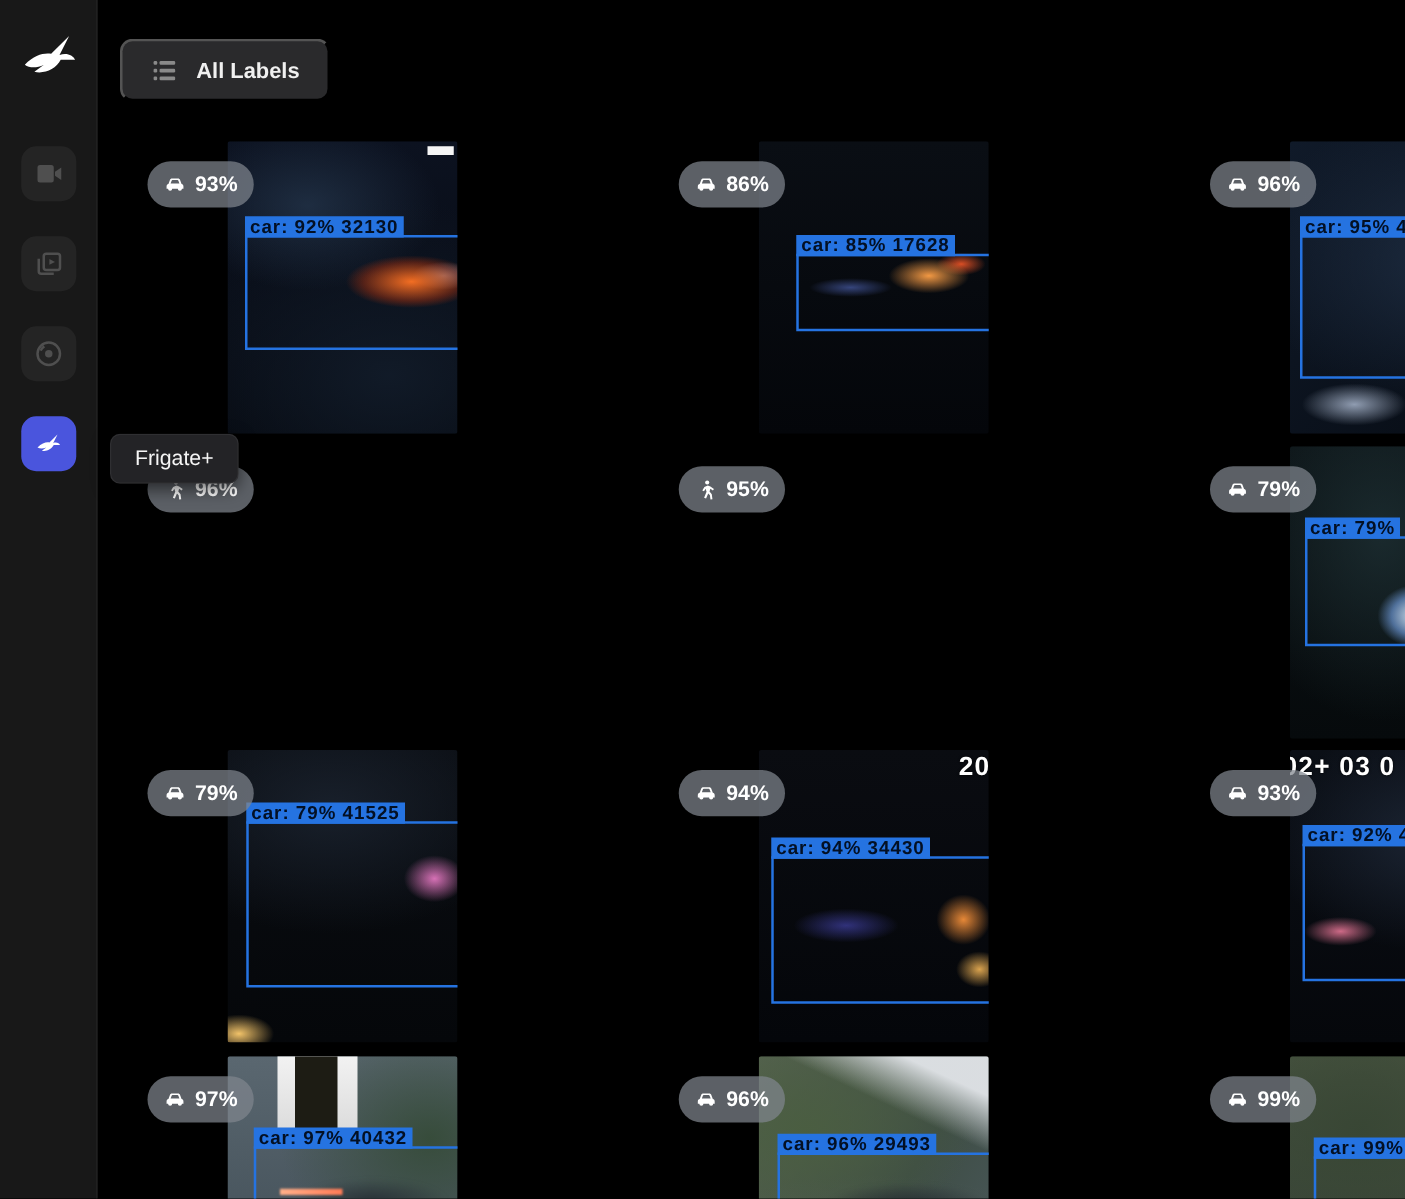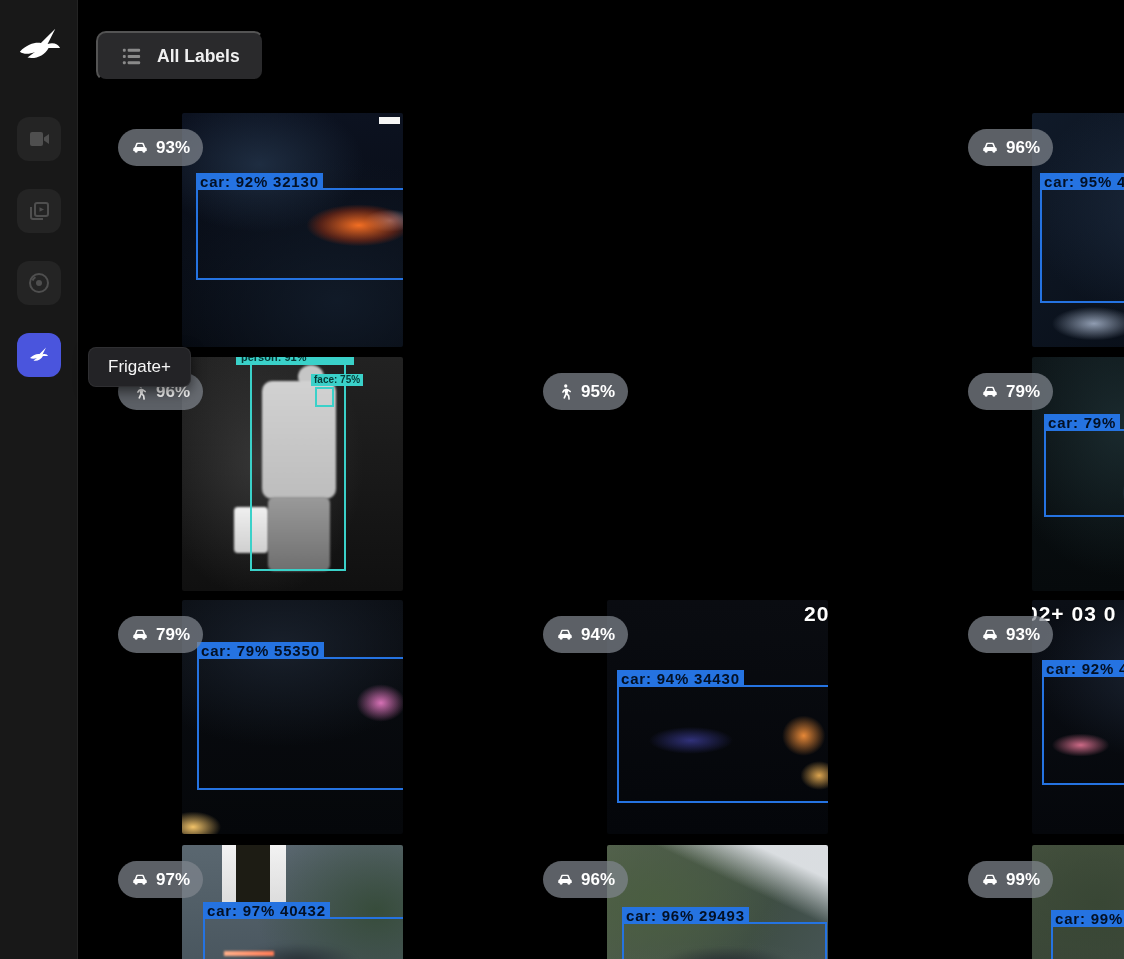--- a/index.html
+++ b/index.html
@@ -27,21 +27,21 @@
     box-shadow:0 4px 14px rgba(0,0,0,.6);white-space:nowrap;}
 
   
   .toolbar{position:absolute;left:96px;top:31px;display:flex;gap:18px;z-index:10;}
   .filterbtn{height:50px;padding:0 22px;border-radius:10px;background:var(--btn);display:inline-flex;align-items:center;gap:14px;
     color:#f0f0f0;font-size:17.5px;font-weight:700;cursor:pointer;}
   .filterbtn svg{width:23px;height:23px;color:#8a8a8a;flex:none;}
 
   
   .cell{position:absolute;width:297px;height:234px;}
-  .thumb{position:absolute;left:64px;top:0;width:221px;height:234px;overflow:hidden;border-radius:2px;cursor:pointer;background:#0a0a0a;}
+  .thumb{position:absolute;left:64px;top:0;width:184px;height:234px;overflow:hidden;border-radius:2px;cursor:pointer;background:#0a0a0a;}
   .badge{position:absolute;left:0;top:16px;z-index:5;display:flex;align-items:center;gap:7px;height:37px;padding:0 13px;
     border-radius:19px;background:rgba(128,133,141,.72);color:#fff;font-size:17px;font-weight:600;}
   .badge svg{width:18px;height:18px;}
 
   .bbox{position:absolute;border:2px solid var(--blue);}
   .bbox.cyan{border-color:var(--cyan);}
   .blabel{position:absolute;left:-2px;bottom:100%;background:var(--blue);color:#031024;
     font-size:15px;font-weight:700;letter-spacing:.8px;padding:0 4px;line-height:17px;white-space:nowrap;}
   .topbar{position:absolute;top:-7px;height:15px;background:var(--cyan);color:#063a36;font-size:11px;font-weight:700;
     padding:0 5px;line-height:15px;white-space:nowrap;overflow:hidden;z-index:3;}
@@ -183,20 +183,33 @@
       <span>93%</span>
     </div>
     <div class="thumb t0">
       <div class="mark"></div>
       <div class="bbox" style="left:14px;top:75px;width:210px;height:92px">
         <span class="blabel">car: 92% 32130</span>
       </div>
     </div>
   </div>
 
+  <div class="cell" style="left:543px;top:113px">
+    <div class="badge">
+      <svg viewBox="0 0 24 24" fill="#fff">
+          <path d="M5 11l1.6-4.4C6.9 5.6 7.8 5 8.7 5h6.6c.9 0 1.8.6 2.1 1.6L19 11c1.2.3 2 1.3 2 2.5V16h-1.6a2.2 2.2 0 1 1-4.4 0H9a2.2 2.2 0 1 1-4.4 0H3v-2.5C3 12.3 3.8 11.3 5 11zm2.3-.5h9.4l-1.2-3.3a.8.8 0 0 0-.8-.5H9.3a.8.8 0 0 0-.8.5z"></path>
+        </svg>
+      <span>86%</span>
+    </div>
+    <div class="thumb t1">
+      <div class="bbox" style="left:30px;top:90px;width:180px;height:62px">
+        <span class="blabel">car: 85% 17628</span>
+      </div>
+    </div>
+  </div>
 
   <div class="cell" style="left:968px;top:113px">
     <div class="badge">
       <svg viewBox="0 0 24 24" fill="#fff">
           <path d="M5 11l1.6-4.4C6.9 5.6 7.8 5 8.7 5h6.6c.9 0 1.8.6 2.1 1.6L19 11c1.2.3 2 1.3 2 2.5V16h-1.6a2.2 2.2 0 1 1-4.4 0H9a2.2 2.2 0 1 1-4.4 0H3v-2.5C3 12.3 3.8 11.3 5 11zm2.3-.5h9.4l-1.2-3.3a.8.8 0 0 0-.8-.5H9.3a.8.8 0 0 0-.8.5z"></path>
         </svg>
       <span>96%</span>
     </div>
     <div class="thumb t2">
       <div class="bbox" style="left:8px;top:75px;width:215px;height:115px">
@@ -206,30 +219,20 @@
   </div>
 
   <div class="cell" style="left:118px;top:357px">
     <div class="badge">
       <svg viewBox="0 0 24 24" fill="#fff">
           <circle cx="13" cy="4" r="2.2"></circle>
           <path d="M13.6 7.2 10 8.9 7.8 12.4l1.8 1 1.7-2.7 1 3.2-2.6 6.3 2.1.8 2.3-5.4 1.8 2.1.6 4.5 2.1-.3-.7-5.4-2.4-2.8.9-3 2.7 1.9 1.1-1.7-3.8-2.7z"></path>
         </svg>
       <span>96%</span>
     </div>
-    <div class="thumb t3">
-      <div class="fig head"></div>
-      <div class="fig body"></div>
-      <div class="fig legs"></div>
-      <div class="fig bucket"></div>
-      <div class="topbar" style="left:54px;width:118px">person: 91%</div>
-      <div class="bbox cyan" style="left:68px;top:6px;width:96px;height:208px"></div>
-      <div class="facelabel" style="left:129px;top:17px">face: 75%</div>
-      <div class="facebox" style="left:133px;top:30px;width:19px;height:20px"></div>
-    </div>
   </div>
 
   <div class="cell" style="left:543px;top:357px">
     <div class="badge">
       <svg viewBox="0 0 24 24" fill="#fff">
           <circle cx="13" cy="4" r="2.2"></circle>
           <path d="M13.6 7.2 10 8.9 7.8 12.4l1.8 1 1.7-2.7 1 3.2-2.6 6.3 2.1.8 2.3-5.4 1.8 2.1.6 4.5 2.1-.3-.7-5.4-2.4-2.8.9-3 2.7 1.9 1.1-1.7-3.8-2.7z"></path>
         </svg>
       <span>95%</span>
     </div>
@@ -251,21 +254,21 @@
 
   <div class="cell" style="left:118px;top:600px">
     <div class="badge">
       <svg viewBox="0 0 24 24" fill="#fff">
           <path d="M5 11l1.6-4.4C6.9 5.6 7.8 5 8.7 5h6.6c.9 0 1.8.6 2.1 1.6L19 11c1.2.3 2 1.3 2 2.5V16h-1.6a2.2 2.2 0 1 1-4.4 0H9a2.2 2.2 0 1 1-4.4 0H3v-2.5C3 12.3 3.8 11.3 5 11zm2.3-.5h9.4l-1.2-3.3a.8.8 0 0 0-.8-.5H9.3a.8.8 0 0 0-.8.5z"></path>
         </svg>
       <span>79%</span>
     </div>
     <div class="thumb t6">
       <div class="bbox" style="left:15px;top:57px;width:210px;height:133px">
-        <span class="blabel">car: 79% 55350</span>
+        <span class="blabel">car: 79% 41525</span>
       </div>
     </div>
   </div>
 
   <div class="cell" style="left:543px;top:600px">
     <div class="badge">
       <svg viewBox="0 0 24 24" fill="#fff">
           <path d="M5 11l1.6-4.4C6.9 5.6 7.8 5 8.7 5h6.6c.9 0 1.8.6 2.1 1.6L19 11c1.2.3 2 1.3 2 2.5V16h-1.6a2.2 2.2 0 1 1-4.4 0H9a2.2 2.2 0 1 1-4.4 0H3v-2.5C3 12.3 3.8 11.3 5 11zm2.3-.5h9.4l-1.2-3.3a.8.8 0 0 0-.8-.5H9.3a.8.8 0 0 0-.8.5z"></path>
         </svg>
       <span>94%</span>

